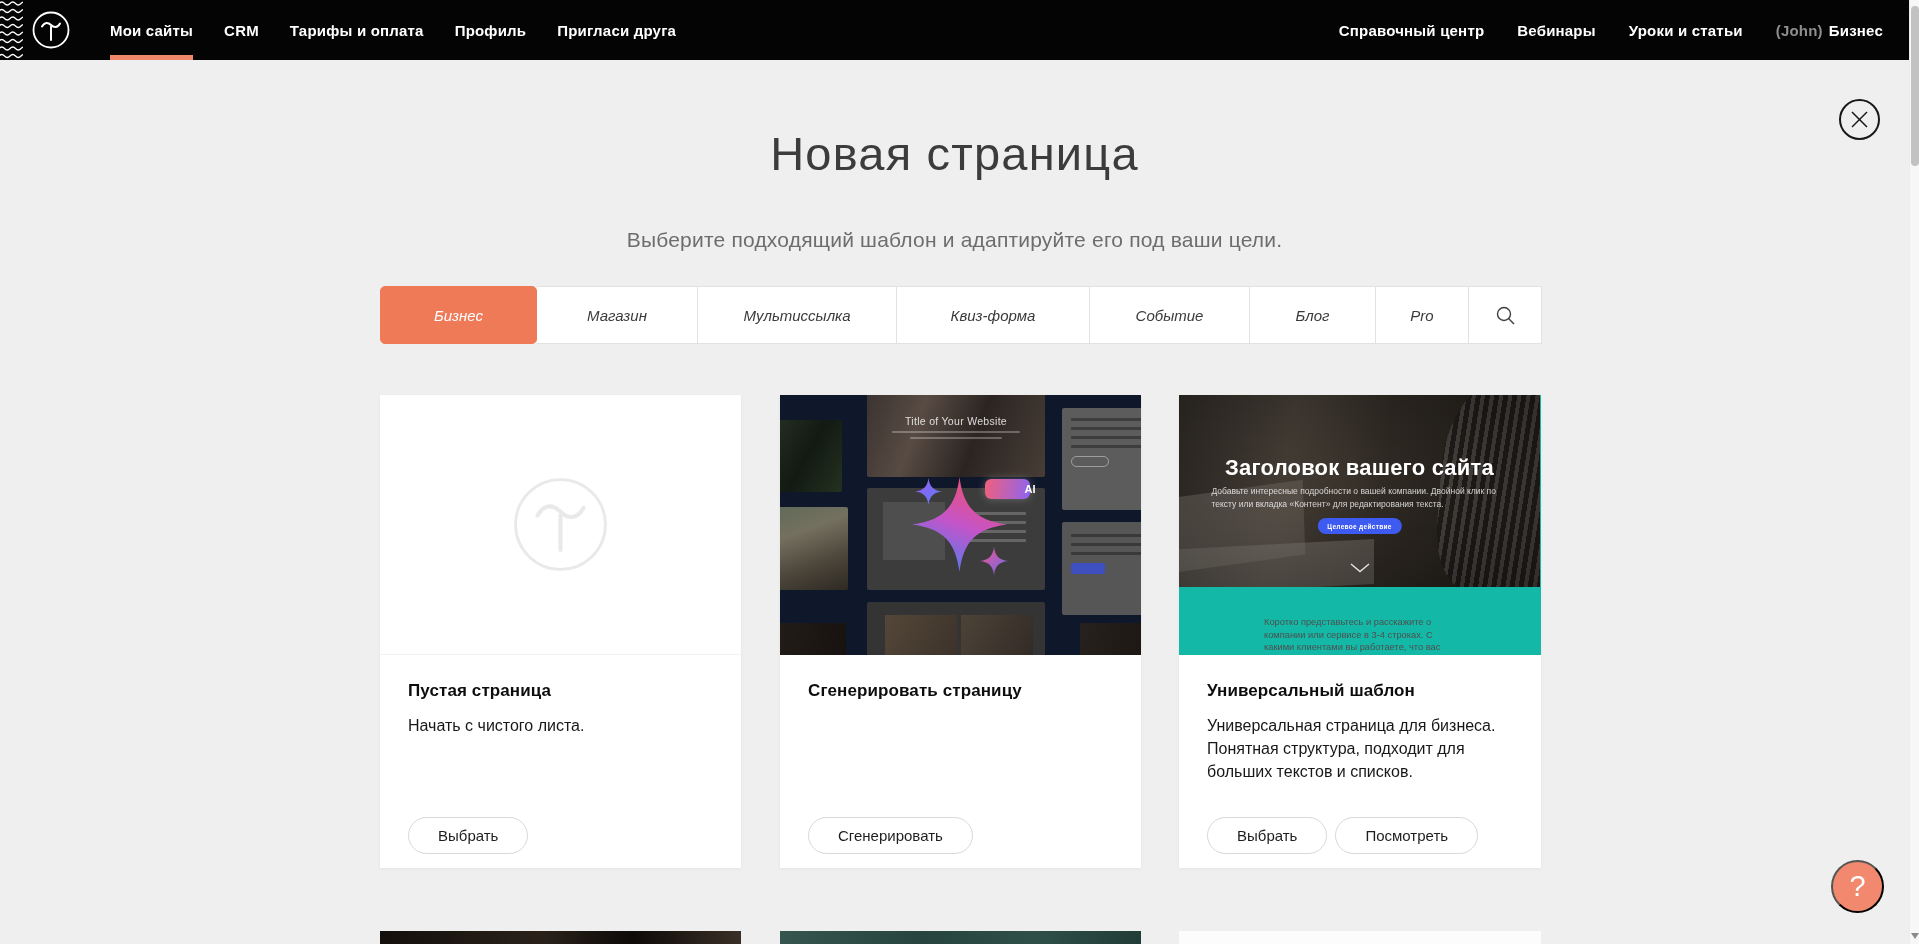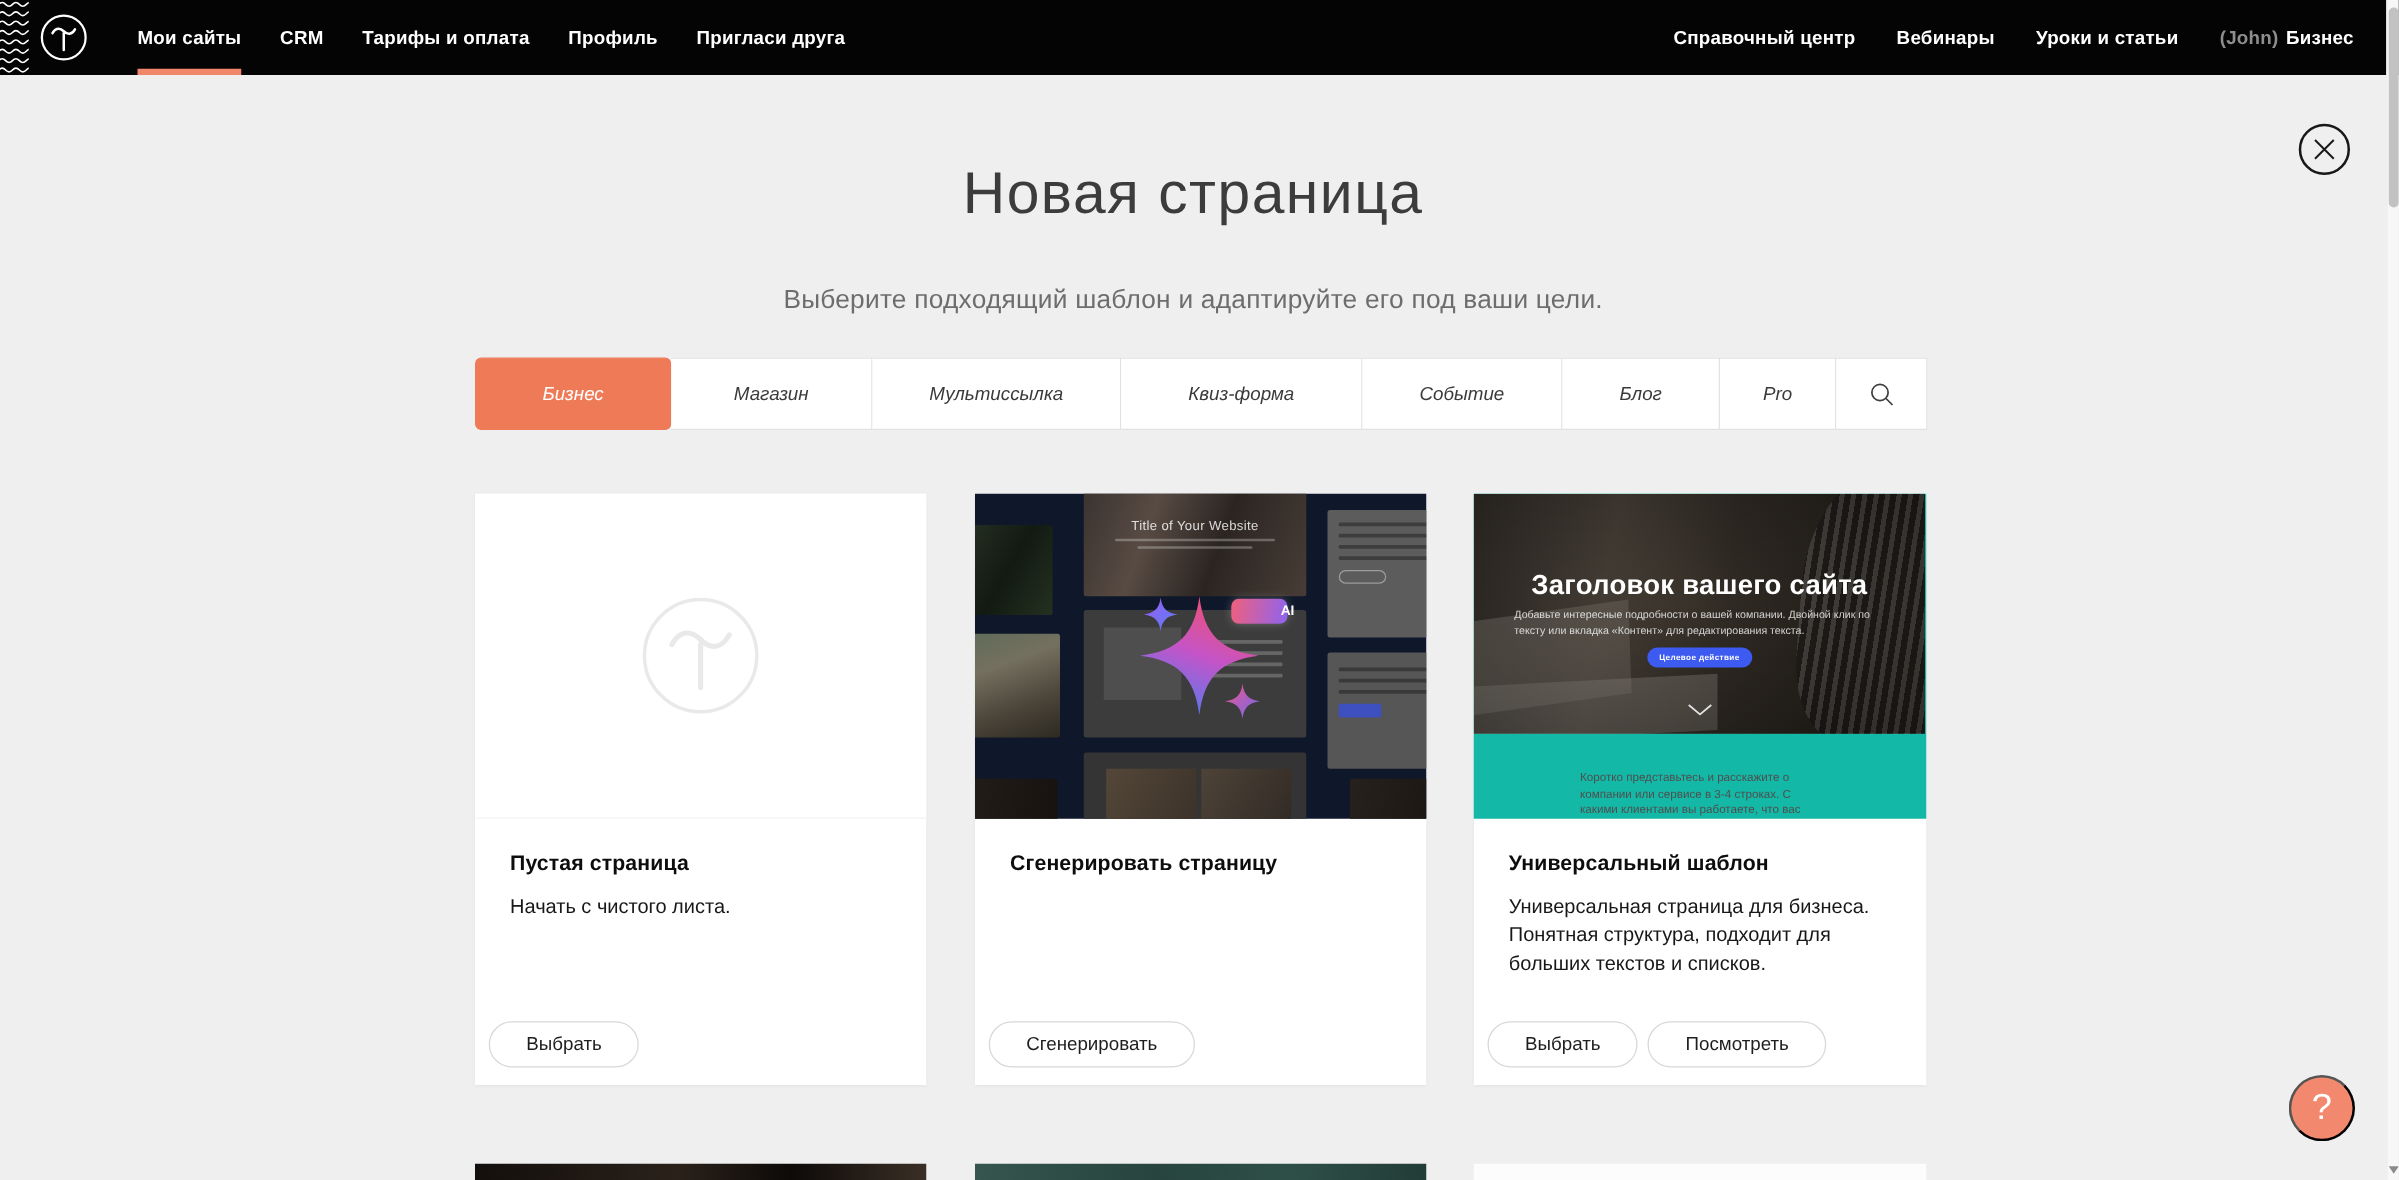--- a/index.html
+++ b/index.html
@@ -42,21 +42,21 @@
   .tab.active { background:#EF7A58; border-color:#EF7A58; color:#fff; border-radius:5px; }
 
   
   .card { position:absolute; top:395px; width:361px; height:473px; background:#fff;
           box-shadow:0 1px 3px rgba(0,0,0,.05); }
   .preview { position:relative; height:260px; overflow:hidden; cursor:pointer; }
   .preview-blank { display:flex; align-items:center; justify-content:center; border-bottom:1px solid #f3f3f3; background:#fff; }
   .info { position:relative; height:213px; padding:26px 28px 0; }
   .card-title { font-size:17px; font-weight:700; color:#0d0d0d; margin-bottom:13px; letter-spacing:.1px; }
   .card-desc { font-size:16px; font-weight:400; color:#181818; line-height:1.45; max-width:300px; }
-  .actions { position:absolute; left:11px; bottom:14px; display:flex; gap:8px; }
+  .actions { position:absolute; left:28px; bottom:14px; display:flex; gap:8px; }
   .btn-pill { height:37px; padding:0 29px; border:1px solid #d8d8d8; border-radius:19px; background:#fff;
               font-size:15px; color:#1e1e1e; cursor:pointer; font-family:inherit; white-space:nowrap; }
 
   
   .preview-ai { background:#0f172a; }
   .cb { position:absolute; border-radius:2px; }
   .cb-lt { left:-22px; top:25px;  width:84px;  height:72px; background:linear-gradient(120deg,#2c3627,#121a12 55%,#243120); }
   .cb-lm { left:-22px; top:112px; width:90px;  height:83px; background:linear-gradient(160deg,#5d6a58,#74705f 35%,#4a4439 70%,#2e2a22); }
   .cb-lb { left:-22px; top:228px; width:88px;  height:40px; background:linear-gradient(100deg,#241f1b,#17120f); }
   .cb-hero { left:87px; top:-6px; width:178px; height:88px; background:linear-gradient(110deg,#3a3330,#584b43 30%,#2b2522 60%,#483d36); }

